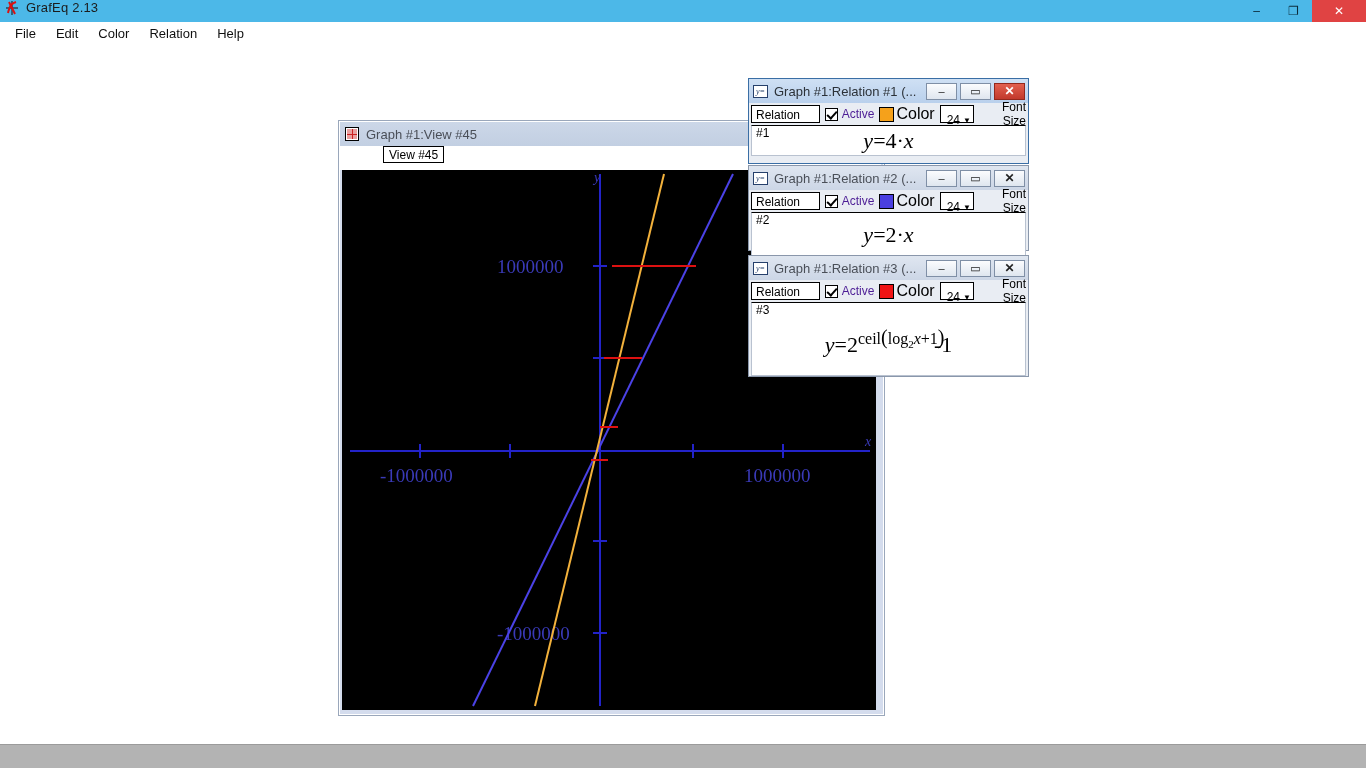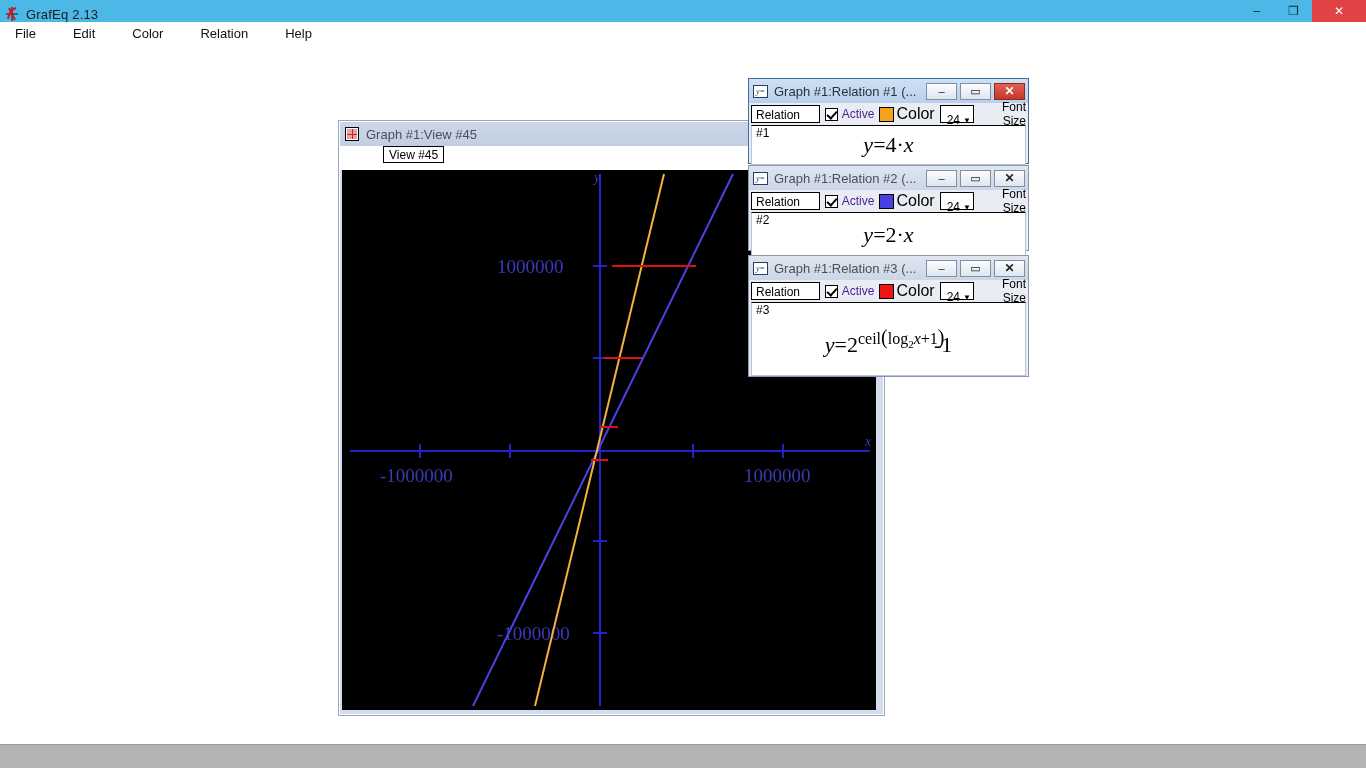--- a/index.html
+++ b/index.html
@@ -11,40 +11,40 @@
   }
 
   
   #app-window{
     position:absolute;left:0;top:0;width:1366px;height:745px;
     background:#ffffff;
   }
   #app-titlebar{
     position:absolute;left:0;top:0;width:1366px;height:22px;
     background:#4cb8e8;
-    display:flex;align-items:flex-end;
+    display:flex;align-items:flex-start;
   }
   #app-titlebar .tb-icon{
     width:16px;height:16px;margin-left:4px;margin-right:6px;position:relative;flex:0 0 auto;
   }
   #app-titlebar .tb-title{
     font-size:13px;color:#1b1b1b;letter-spacing:.2px;
   }
   #app-winbtns{
     position:absolute;right:0;top:0;height:22px;display:flex;
   }
   .winbtn{
     width:37px;height:22px;display:flex;align-items:center;justify-content:center;
     font-size:12px;color:#0b2b3a;
   }
   .winbtn.close{background:#e04343;color:#ffffff;width:54px;}
 
   #app-menubar{
     position:absolute;left:0;top:22px;width:1366px;height:22px;
-    background:#ffffff;display:flex;align-items:center;gap:17px;
+    background:#ffffff;display:flex;align-items:center;
   }
   #app-menubar .menu-item{
     font-size:13px;color:#101010;padding:2px 9px;margin-right:2px;
   }
   #app-menubar .menu-item:first-child{margin-left:6px;}
 
   #app-client{
     position:absolute;left:0;top:44px;width:1366px;height:701px;
     background:#ffffff;
   }
@@ -289,21 +289,21 @@
         <span class="chk"></span>
         <span class="active-lbl">Active</span>
         <span class="color-swatch" style="background:#f5a11b"></span>
         <span class="color-lbl">Color</span>
         <span class="font-size-combo">
           <span class="fs-val">24</span>
           <span class="fs-arrow">▼</span>
         </span>
         <span class="fontsize-lbl">Font Size</span>
       </div>
-      <div class="rel-eq" style="height:40px;">
+      <div class="rel-eq" style="height:31px;">
         <span class="eq-math"><i>y</i>=4·<i>x</i></span>
       </div>
     </div>
 
     <div class="rel-window" style="left:748px;top:121px;height:86px;">
       <div class="rel-titlebar">
         <span class="ricon">y=</span>
         <span class="rtitle">Graph #1:Relation #2 (...</span>
         <span class="rel-winbtns">
           <span class="rbtn">–</span>

